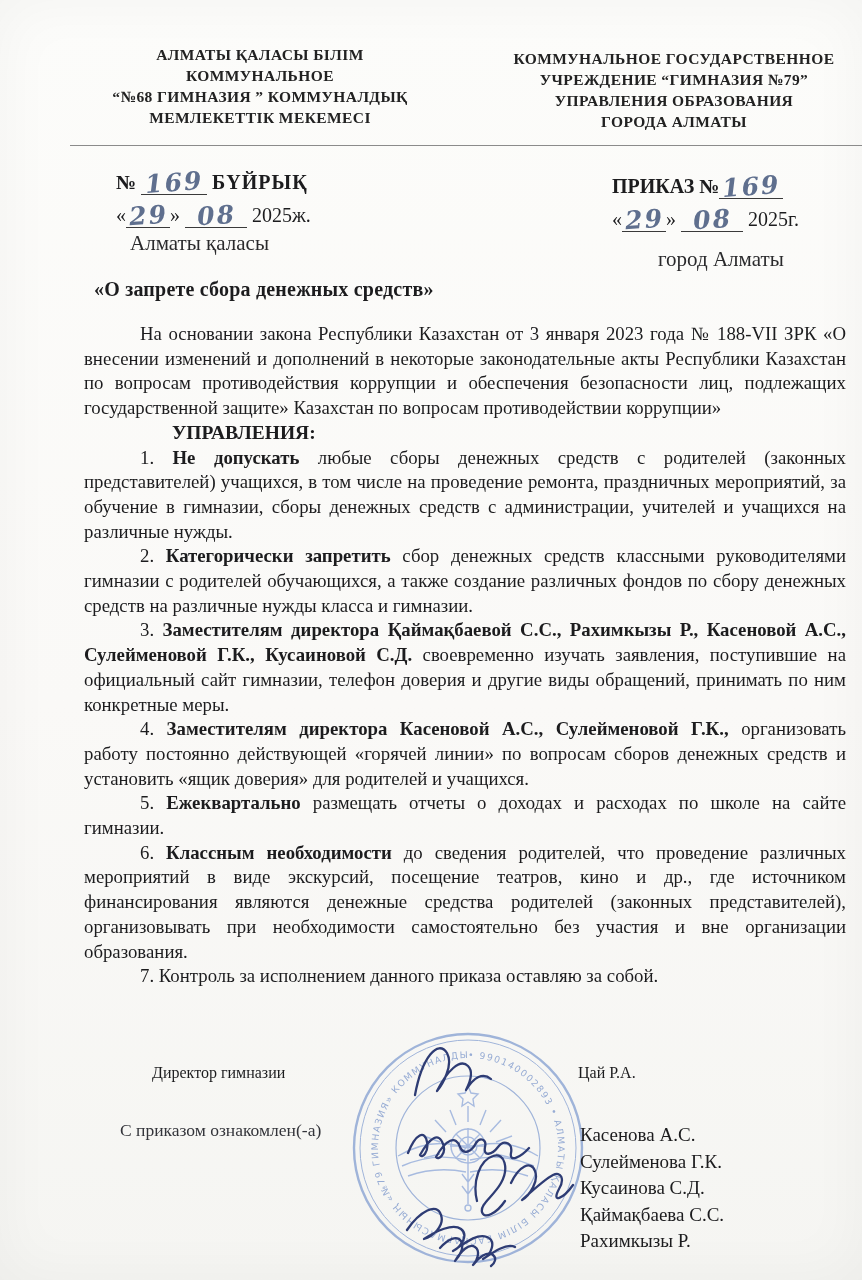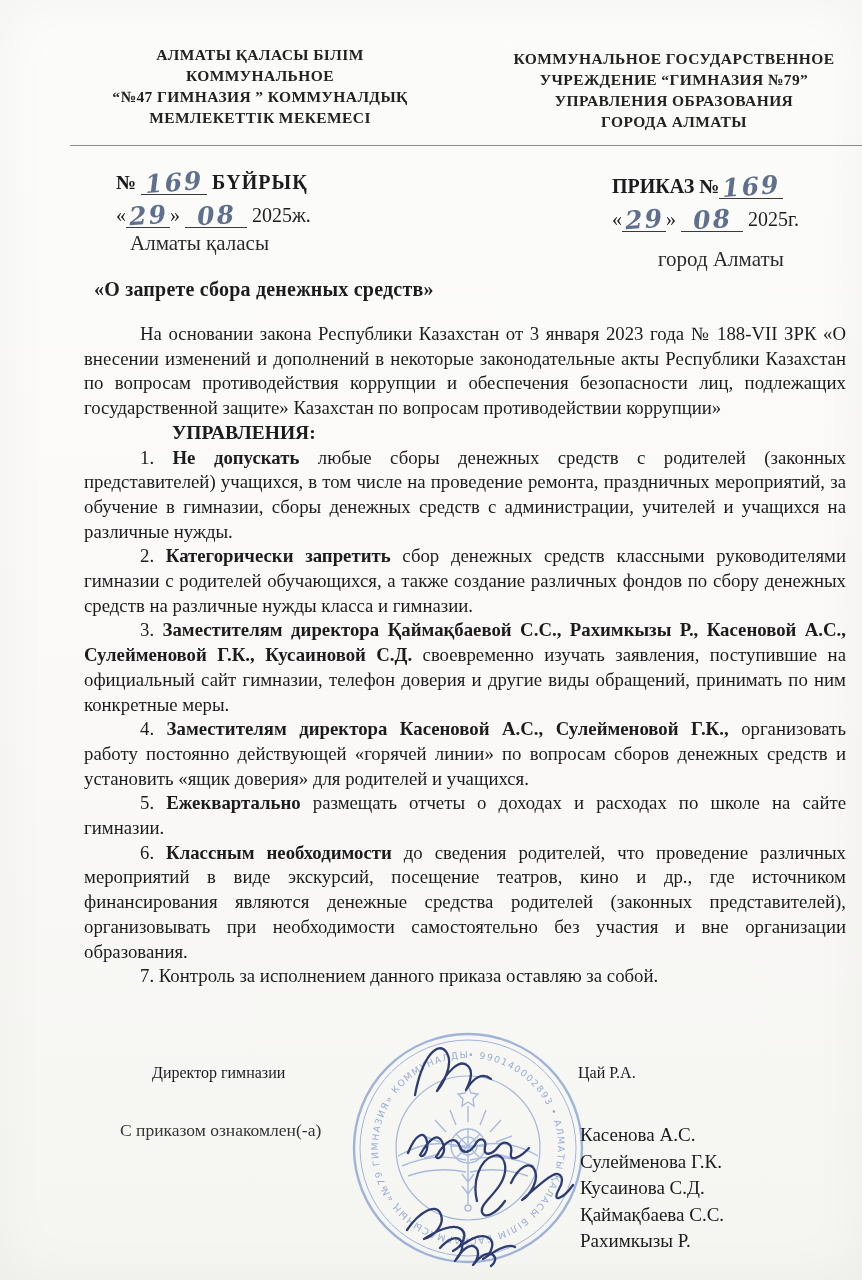--- a/index.html
+++ b/index.html
@@ -42,21 +42,21 @@
   .seal-text{font-family:"DejaVu Sans",sans-serif;}
 </style>
 </head>
 <body>
 
 <div id="page">
 
   <div class="abs org" id="org-left">
     <div>АЛМАТЫ ҚАЛАСЫ БІЛІМ</div>
     <div>КОММУНАЛЬНОЕ</div>
-    <div>“№47 ГИМНАЗИЯ ”  КОММУНАЛДЫҚ</div>
+    <div>“№68 ГИМНАЗИЯ ”  КОММУНАЛДЫҚ</div>
     <div>МЕМЛЕКЕТТІК МЕКЕМЕСІ</div>
   </div>
   <div class="abs org" id="org-right">
     <div>КОММУНАЛЬНОЕ ГОСУДАРСТВЕННОЕ</div>
     <div>УЧРЕЖДЕНИЕ “ГИМНАЗИЯ №79”</div>
     <div>УПРАВЛЕНИЯ ОБРАЗОВАНИЯ</div>
     <div>ГОРОДА АЛМАТЫ</div>
   </div>
 
   <div class="abs rule"></div>

